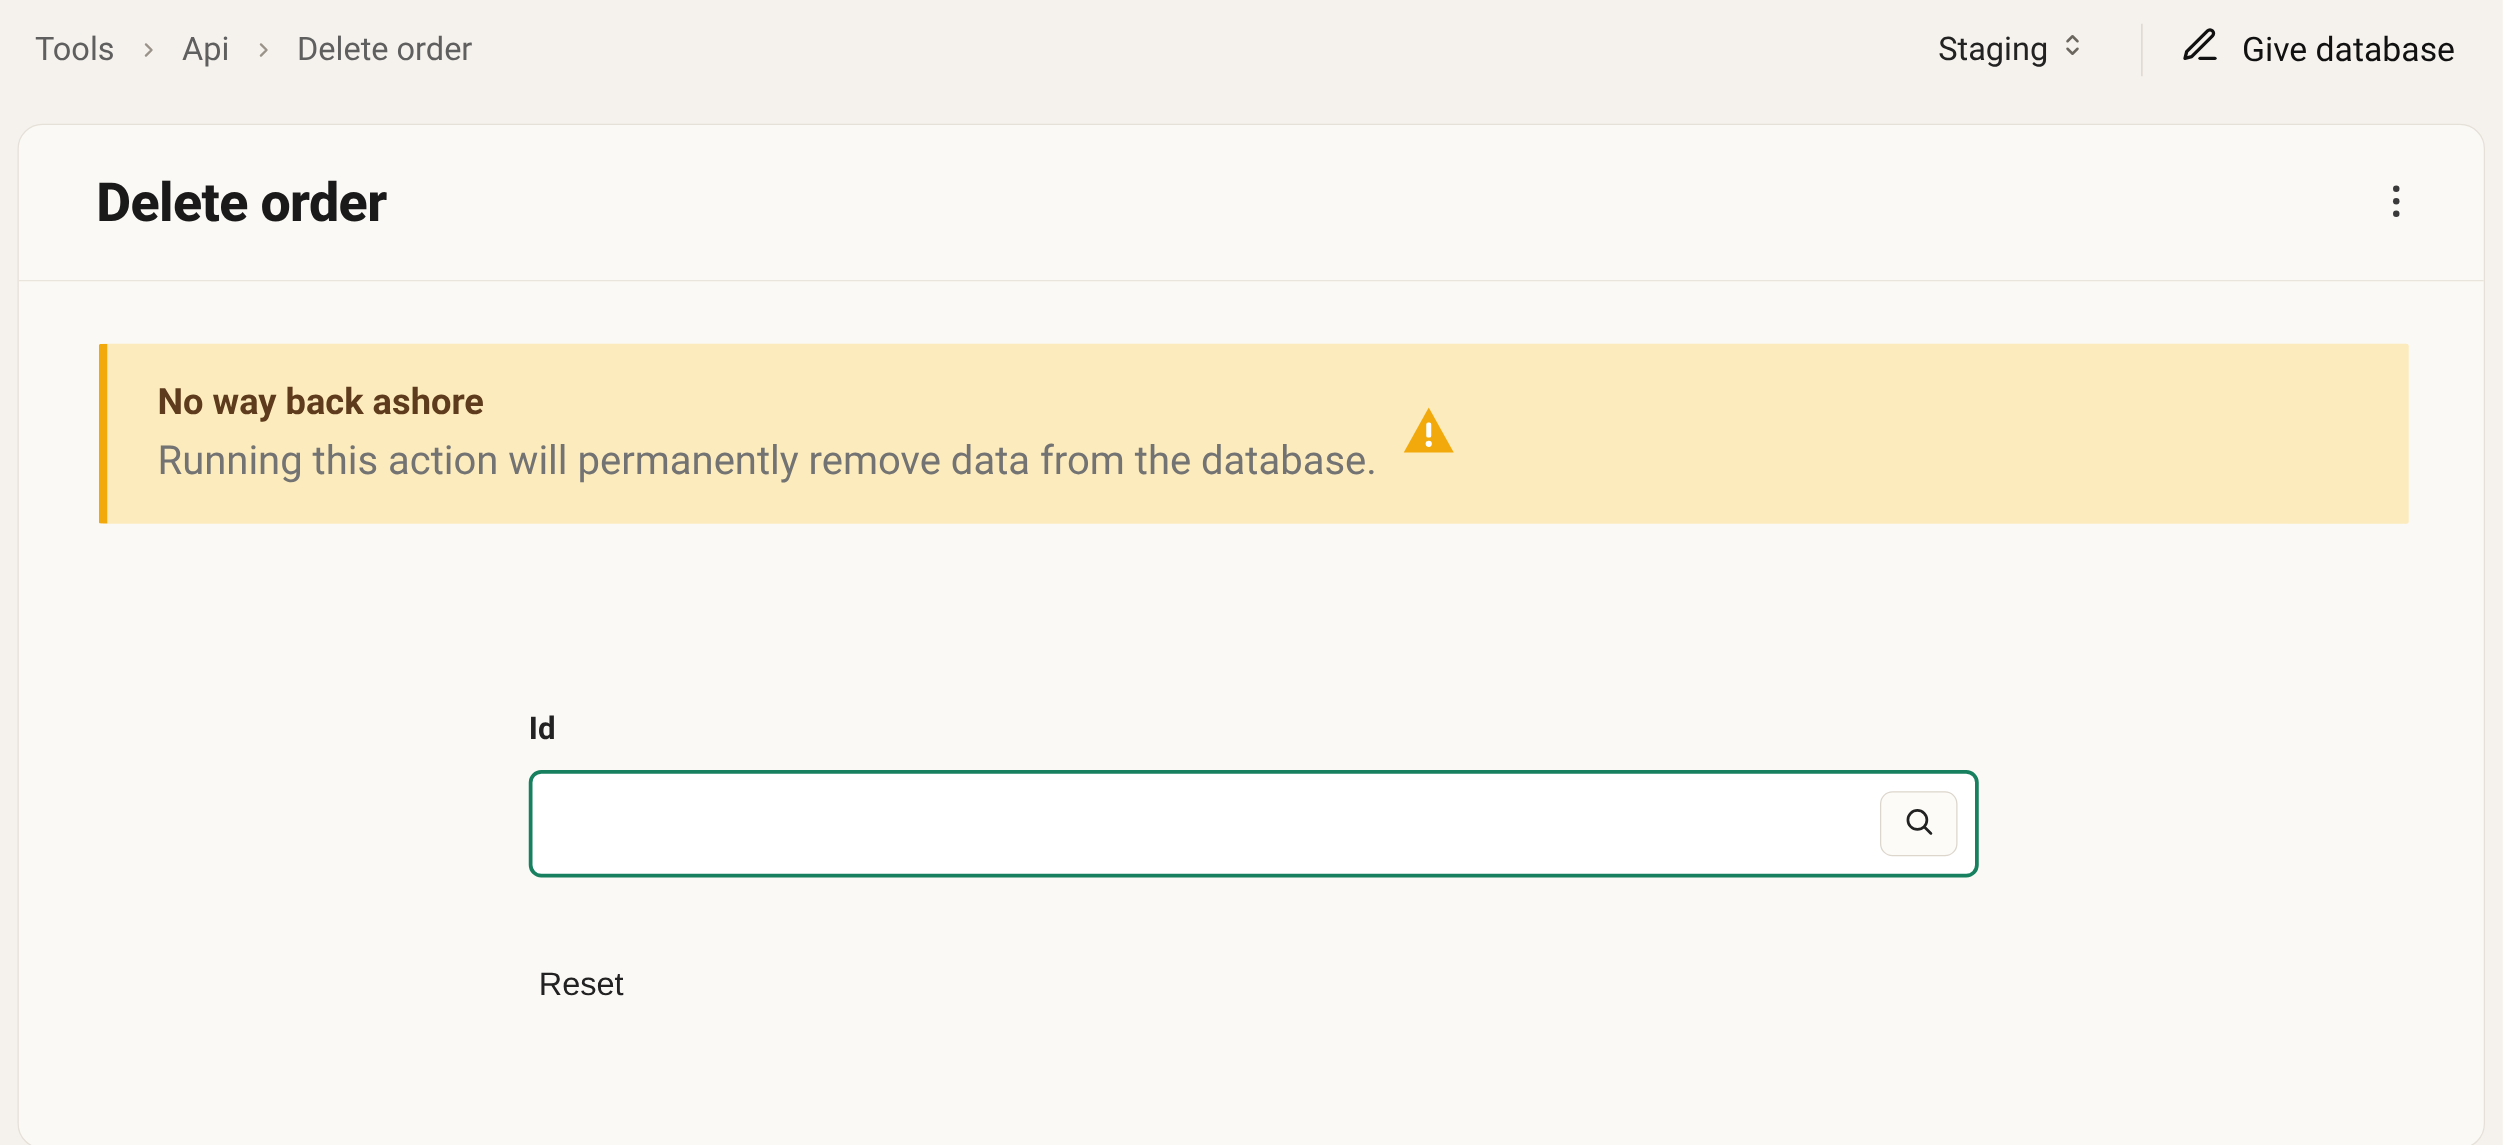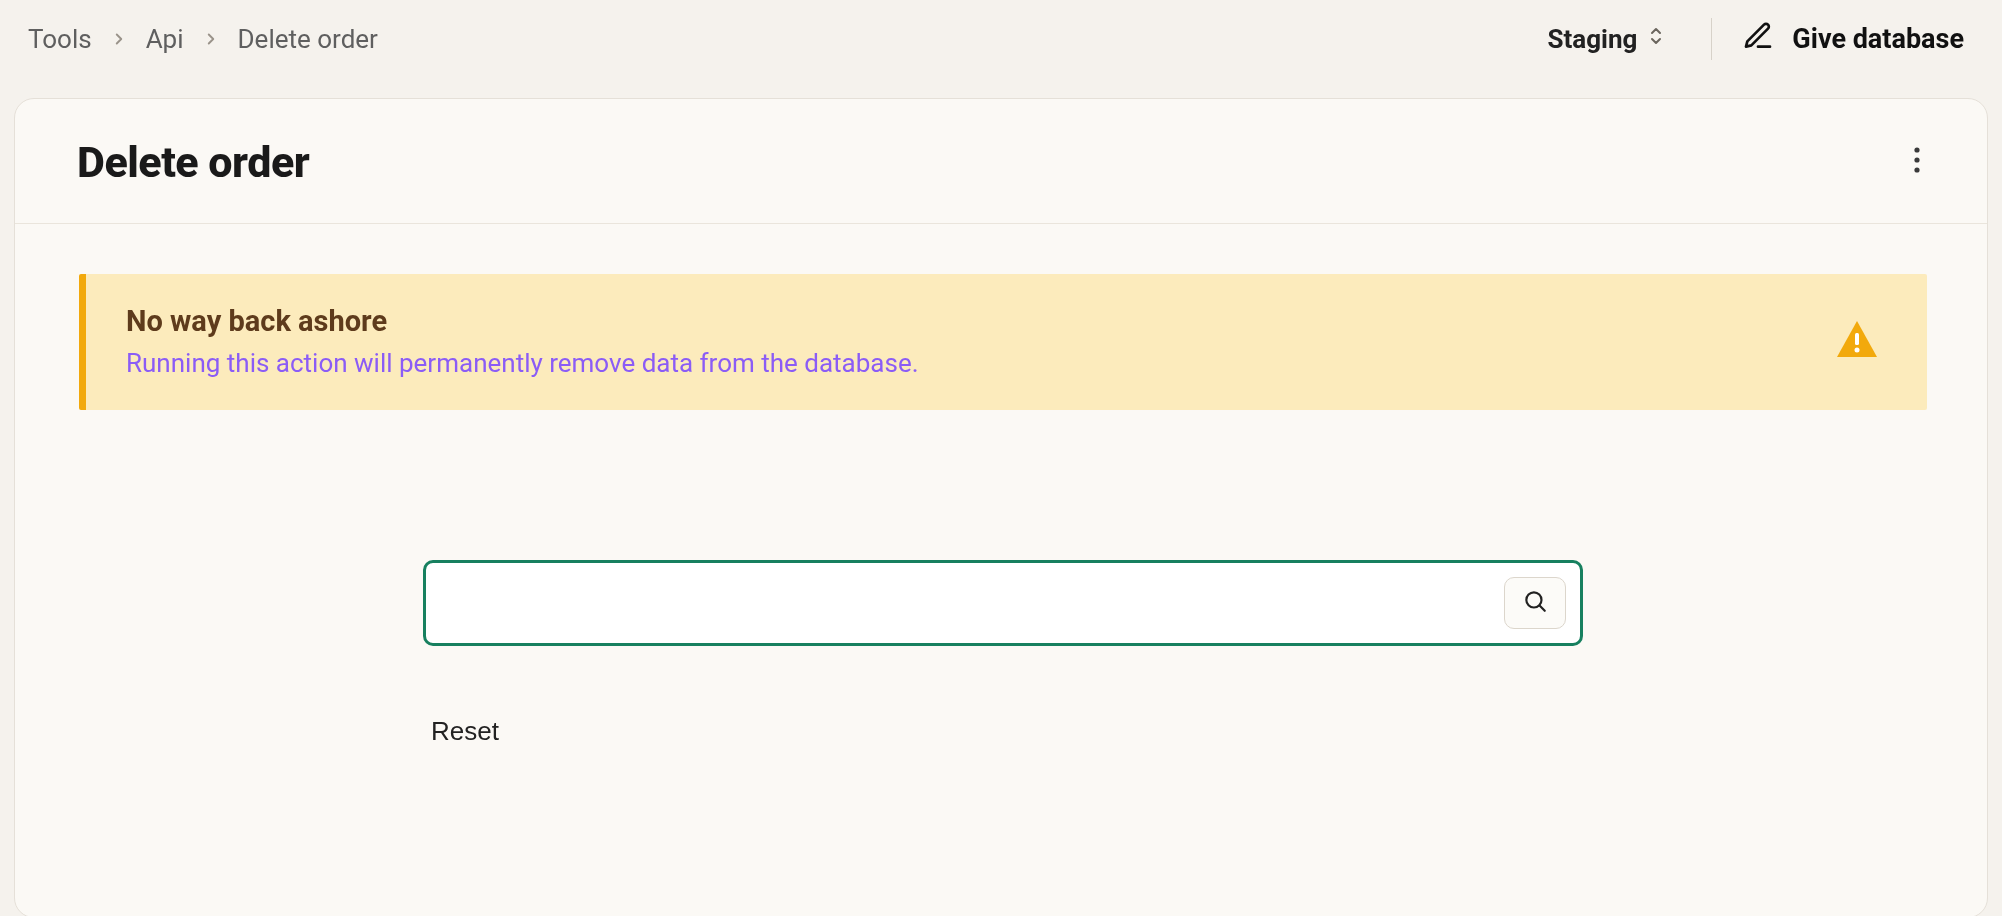--- a/index.html
+++ b/index.html
@@ -24,21 +24,20 @@
       gap: 18px;
       font-size: 26px;
       color: #5f5f5f;
     }
     .breadcrumbs a { color: #5f5f5f; text-decoration: none; cursor: pointer; }
     .breadcrumbs .sep svg { display: block; }
     .top-right {
       display: flex;
       align-items: center;
       gap: 0;
-      font-weight: bold;
     }
     .env-select {
       display: flex;
       align-items: center;
       gap: 10px;
       font-size: 26px;
       color: #222;
       padding: 6px 16px 6px 10px;
       cursor: pointer;
     }
@@ -84,35 +83,34 @@
       display: flex; align-items: center; justify-content: center;
       cursor: pointer; border-radius: 8px;
     }
 
     .card-body { padding: 50px 60px 40px 64px; }
 
     
     .banner {
       display: flex;
       align-items: center;
-      justify-content: space-between;
       background: #fcebbc;
       border-left: 7px solid #f2a90c;
       padding: 30px 48px 32px 40px;
       border-radius: 2px;
     }
     .banner-text .title {
       font-size: 29px;
       font-weight: 700;
       color: #5e3b1c;
       margin-bottom: 10px;
     }
     .banner-text .desc {
-      font-size: 26px;
-      color: #8b5cf6;
+      font-size: 32px;
+      color: #737373;
     }
     .banner-icon { flex: 0 0 auto; margin-left: 20px; }
 
     
     .form-wrap {
       max-width: 1180px;
       margin: 150px auto 0 auto;
       padding: 0 10px;
     }
     .form-label {
@@ -246,20 +244,21 @@
       <div class="banner-icon">
         <svg width="44" height="40" viewBox="0 0 44 40">
           <path d="M22 2 L42 38 L2 38 Z" fill="#f2a90c"></path>
           <rect x="20" y="14" width="4" height="12" rx="1.5" fill="#fff"></rect>
           <circle cx="22" cy="31" r="2.5" fill="#fff"></circle>
         </svg>
       </div>
     </div>
 
     <div class="form-wrap">
+      <div class="form-label">Id</div>
       <div class="input-row">
         <input type="text" autofocus="" value="" style="">
         <div class="lookup-btn">
           <span>
             <svg width="26" height="26" viewBox="0 0 24 24" fill="none" stroke="#222" stroke-width="2" stroke-linecap="round" stroke-linejoin="round">
               <circle cx="11" cy="11" r="7"></circle>
                 <line x1="21" y1="21" x2="16.2" y2="16.2"></line>
             </svg>
           </span>
         </div>

